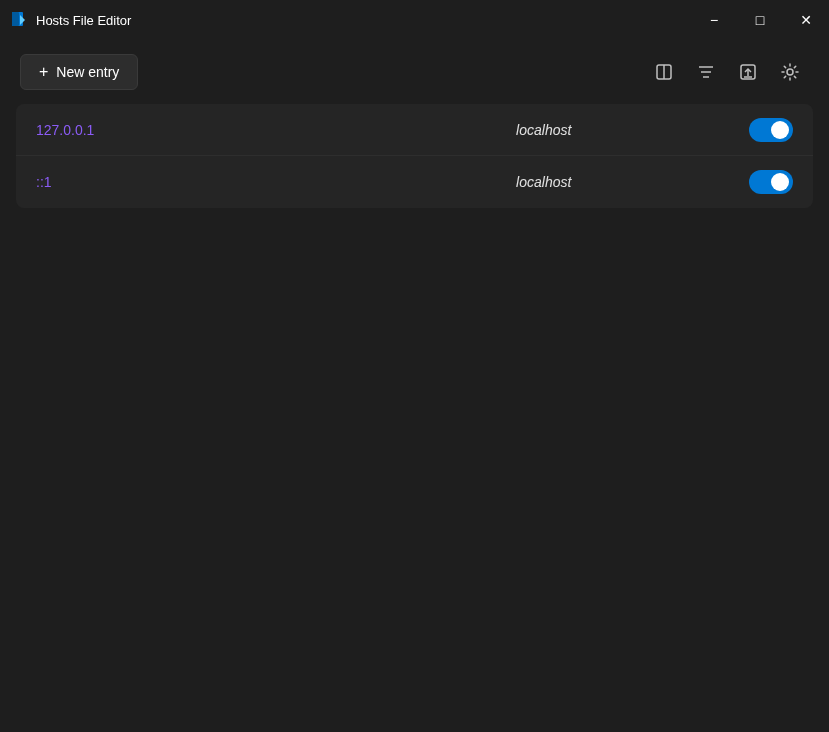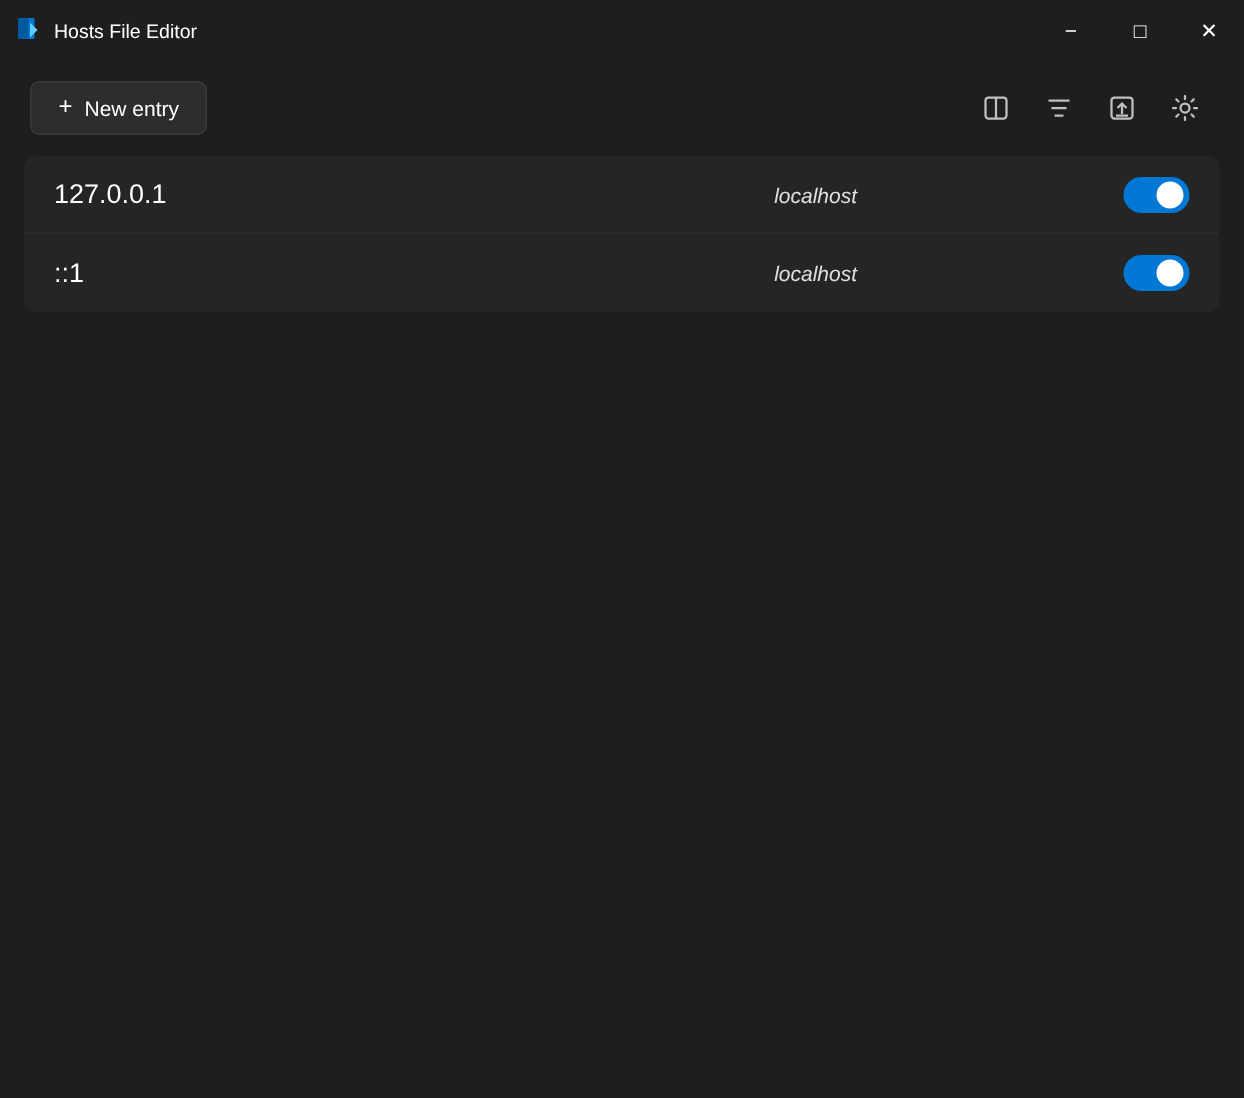--- a/index.html
+++ b/index.html
@@ -131,22 +131,22 @@
       height: 52px;
       border-bottom: 1px solid #2e2e2e;
     }
 
     .host-row:last-child {
       border-bottom: none;
     }
 
     .host-ip {
       flex: 1;
-      font-size: 18px;
-      color: #ffffff;
+      font-size: 14px;
+      color: #8b5cf6;
     }
 
     .host-name {
       flex: 1;
       font-size: 14px;
       color: #e0e0e0;
       text-align: center;
       font-style: italic;
     }
 

